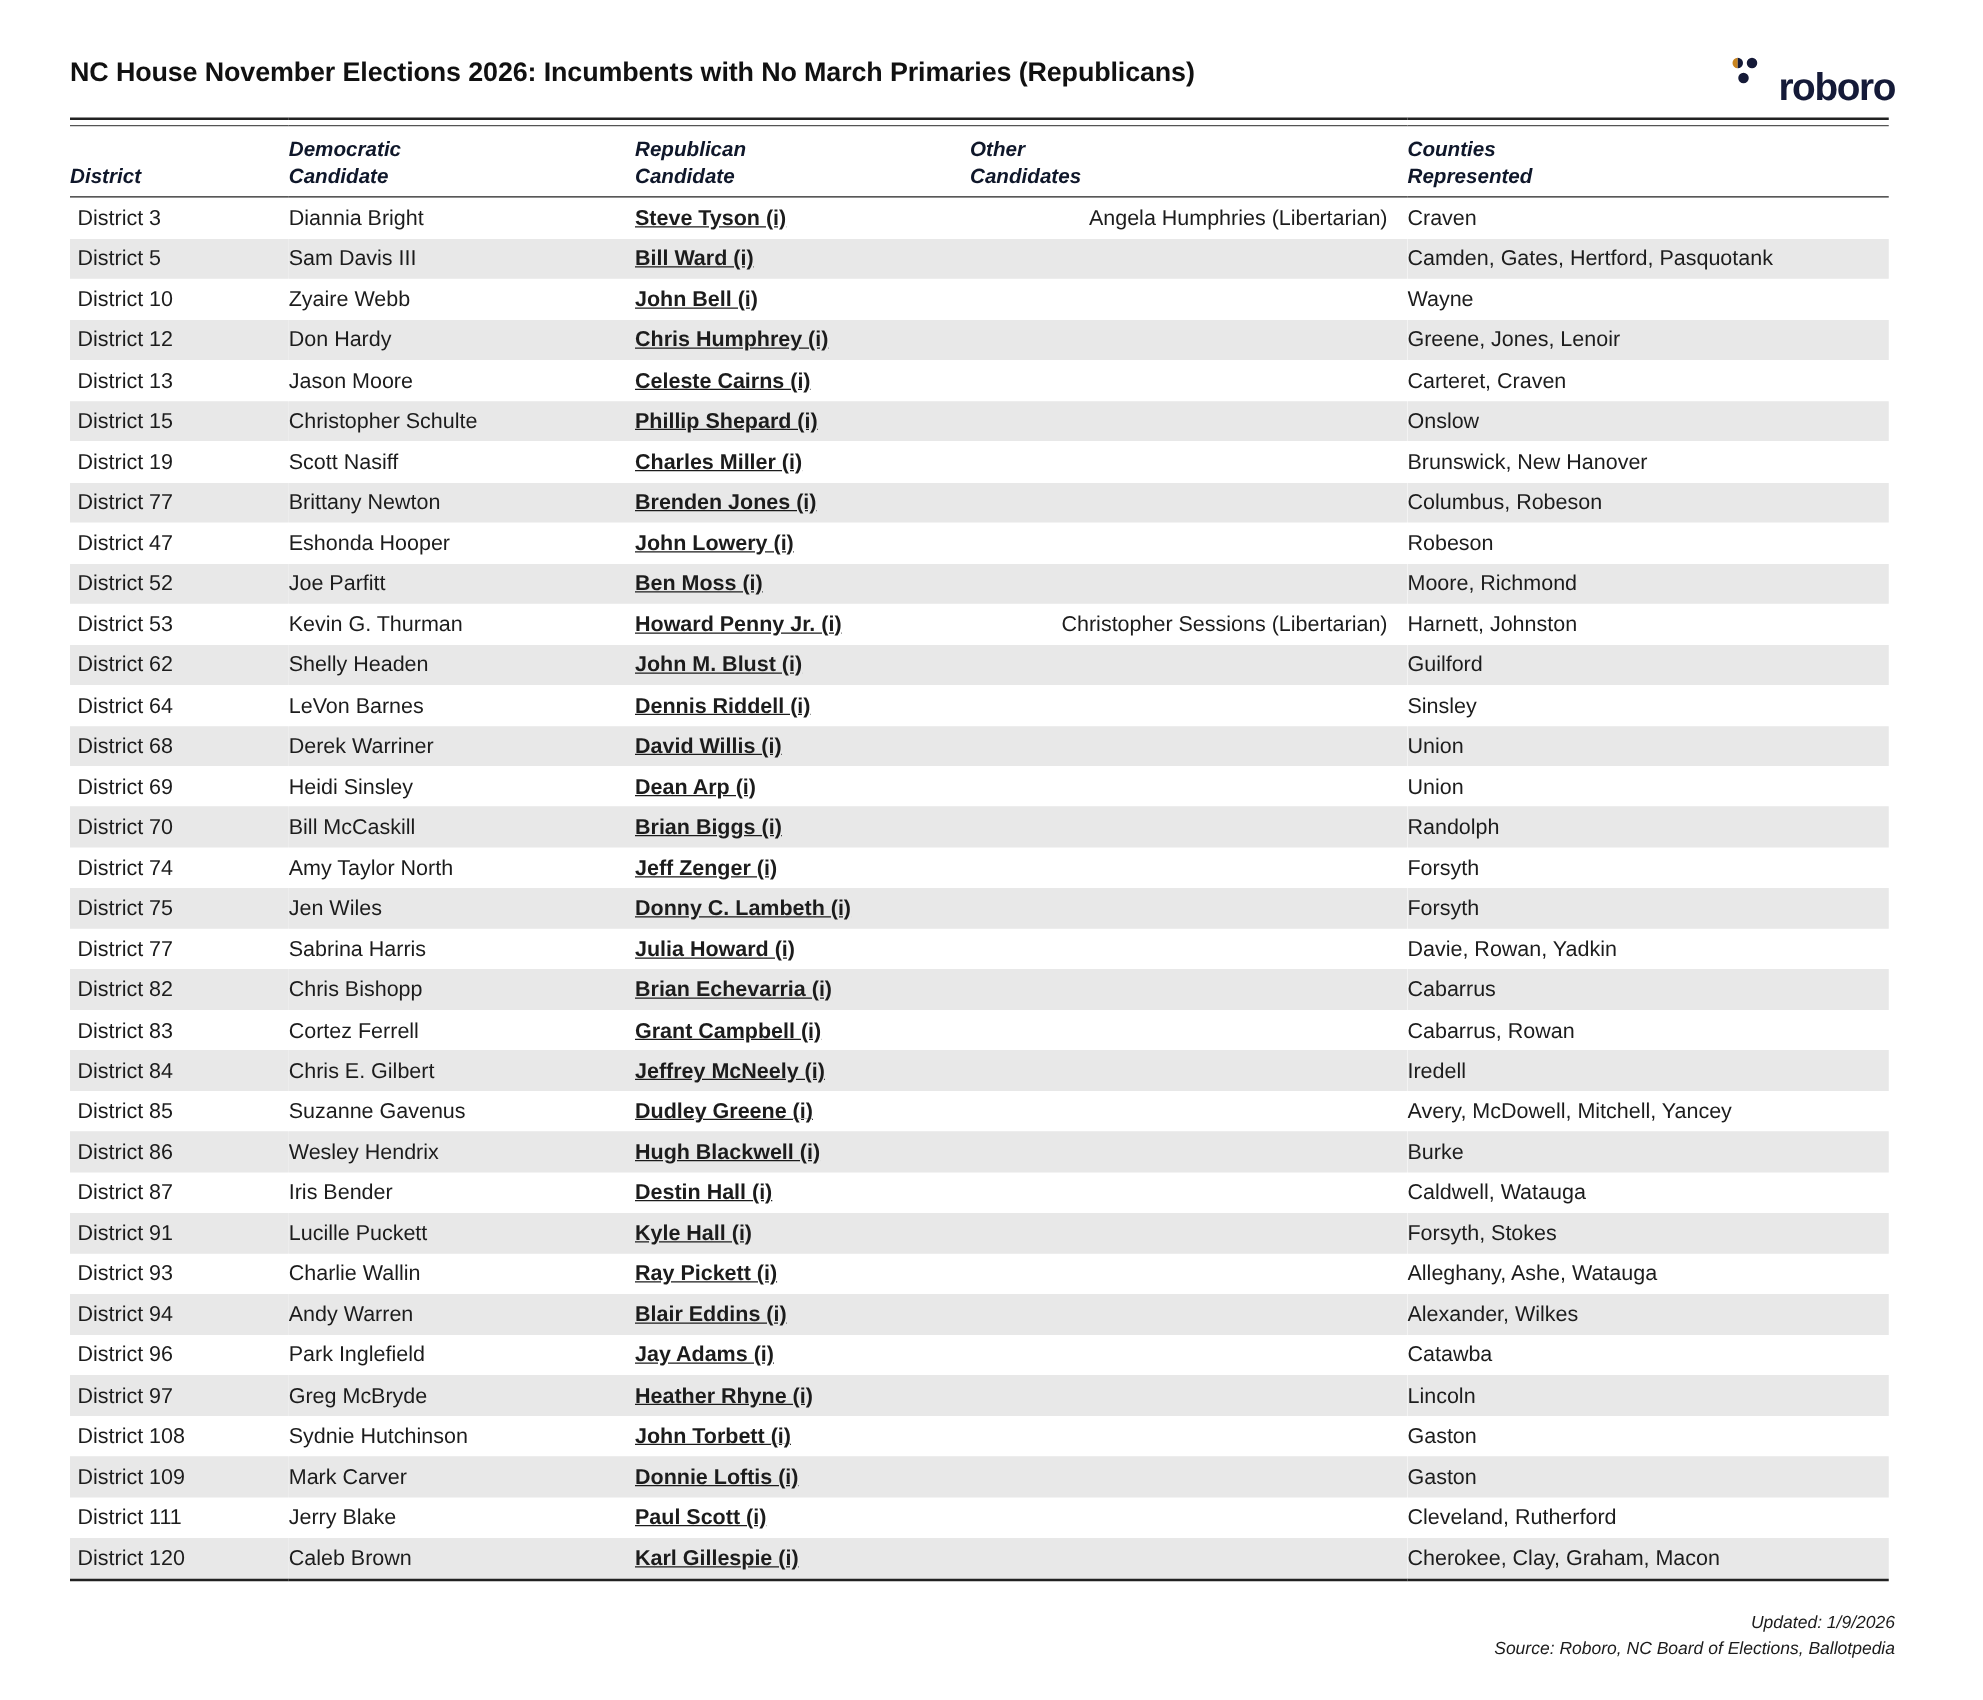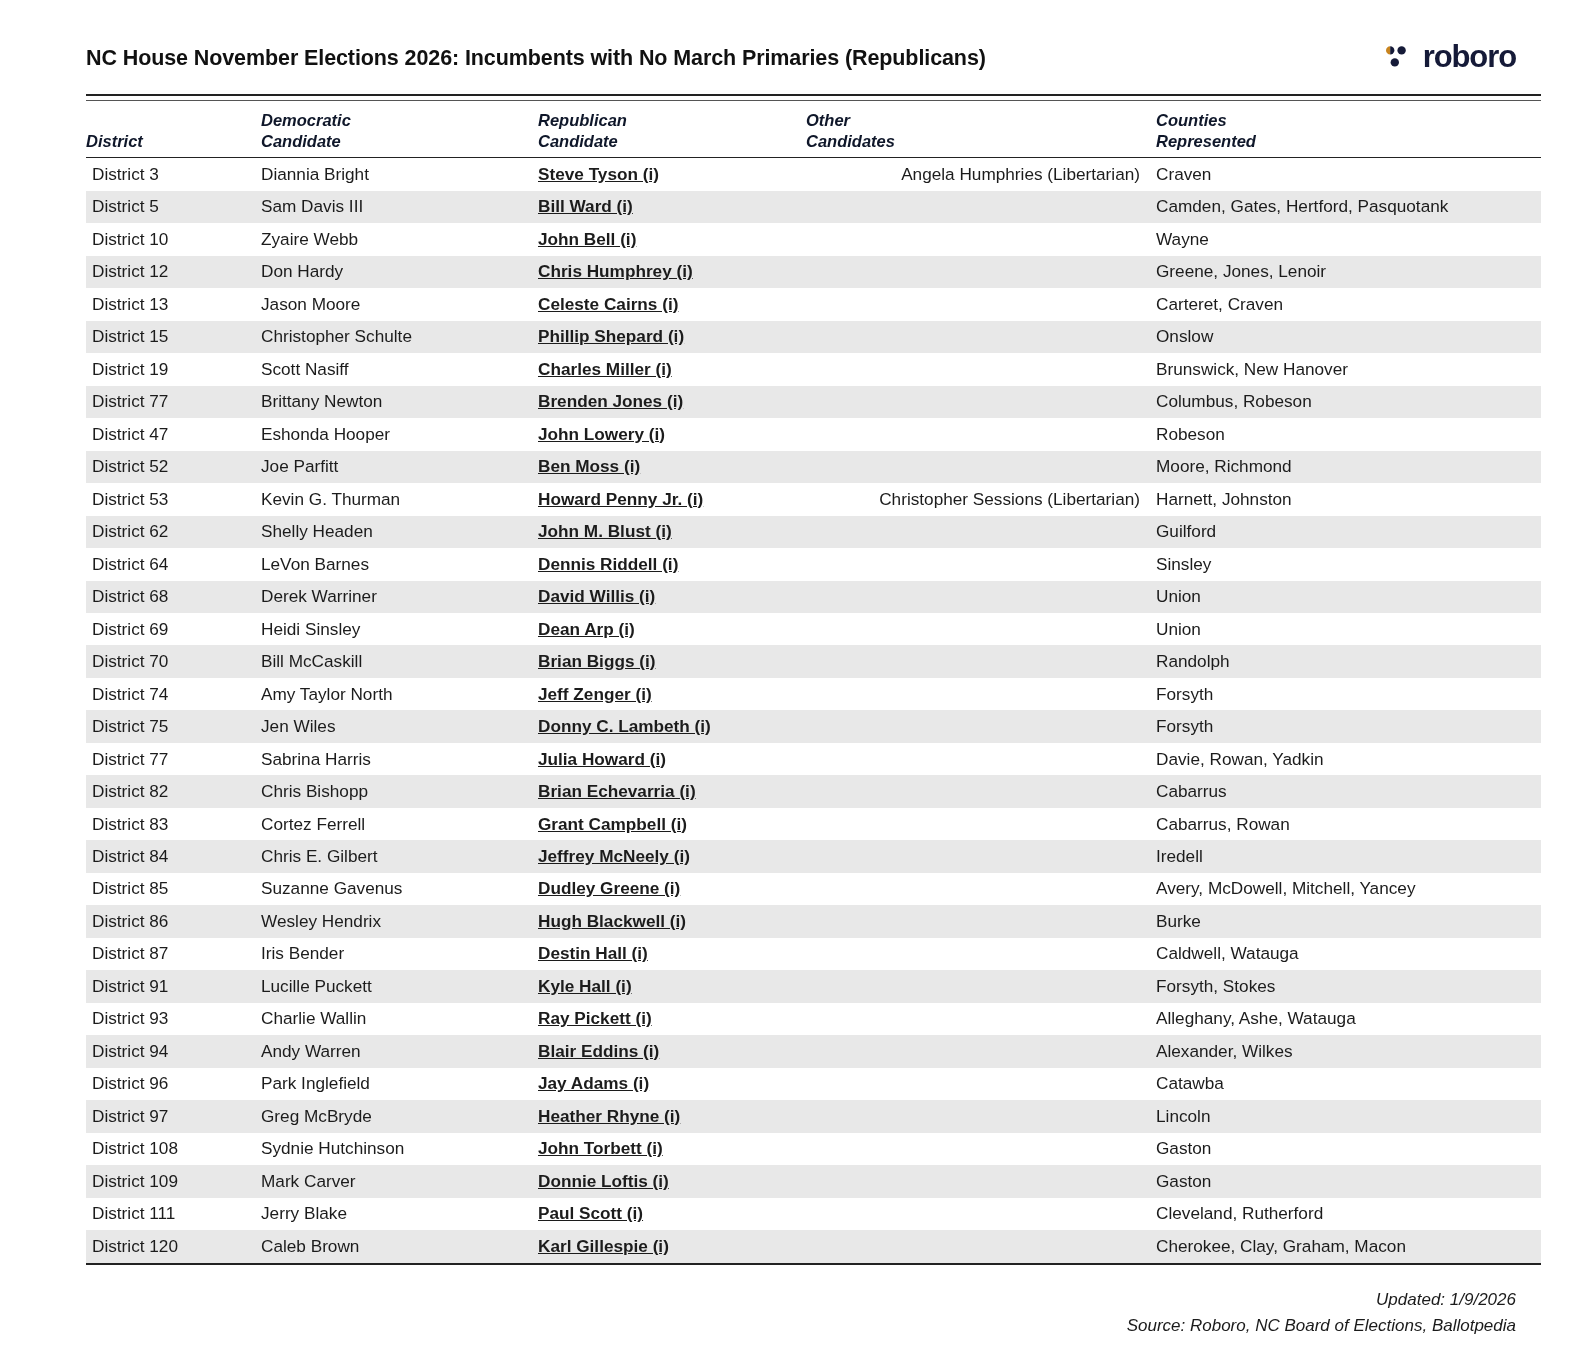--- a/index.html
+++ b/index.html
@@ -12,21 +12,21 @@
     height: 1360px;
     font-family: "Liberation Sans", sans-serif;
     color: #1a1a1a;
     -webkit-font-smoothing: antialiased;
   }
   .page {
     position: relative;
     width: 1586px;
     height: 1252px;
     box-sizing: border-box;
-    padding: 0 56px 0 86px;
+    padding: 0 56px 0 56px;
   }
 
   
   .top-bar {
     display: flex;
     align-items: flex-start;
     justify-content: space-between;
     padding-top: 40px;
     height: 46px;
   }
@@ -48,21 +48,21 @@
   .brand-mark {
     display: block;
   }
   .brand-name {
     font-size: 31px;
     font-weight: bold;
     color: #151a38;
     letter-spacing: -1.1px;
     line-height: 1;
     position: relative;
-    top: 1px;
+    top: 14px;
   }
 
   
   table.grid {
     border-collapse: collapse;
     width: 1455px;
     margin-top: 8px;
     table-layout: fixed;
   }
   table.grid col.c-district   { width: 175px; }
@@ -113,21 +113,21 @@
   td.c-other-cell { text-align: right; padding-right: 16px; }
   td.c-district-cell { padding-left: 6px; }
 
   
   .footer {
     margin-top: 22px;
     text-align: right;
     padding-right: 14px;
   }
   .footer div {
-    font-size: 17px;
+    font-size: 14px;
     font-style: italic;
     color: #1b1b1b;
     line-height: 1.55;
     font-weight: 500;
   }
 </style>
 </head>
 <body>
 
 <div class="page">

